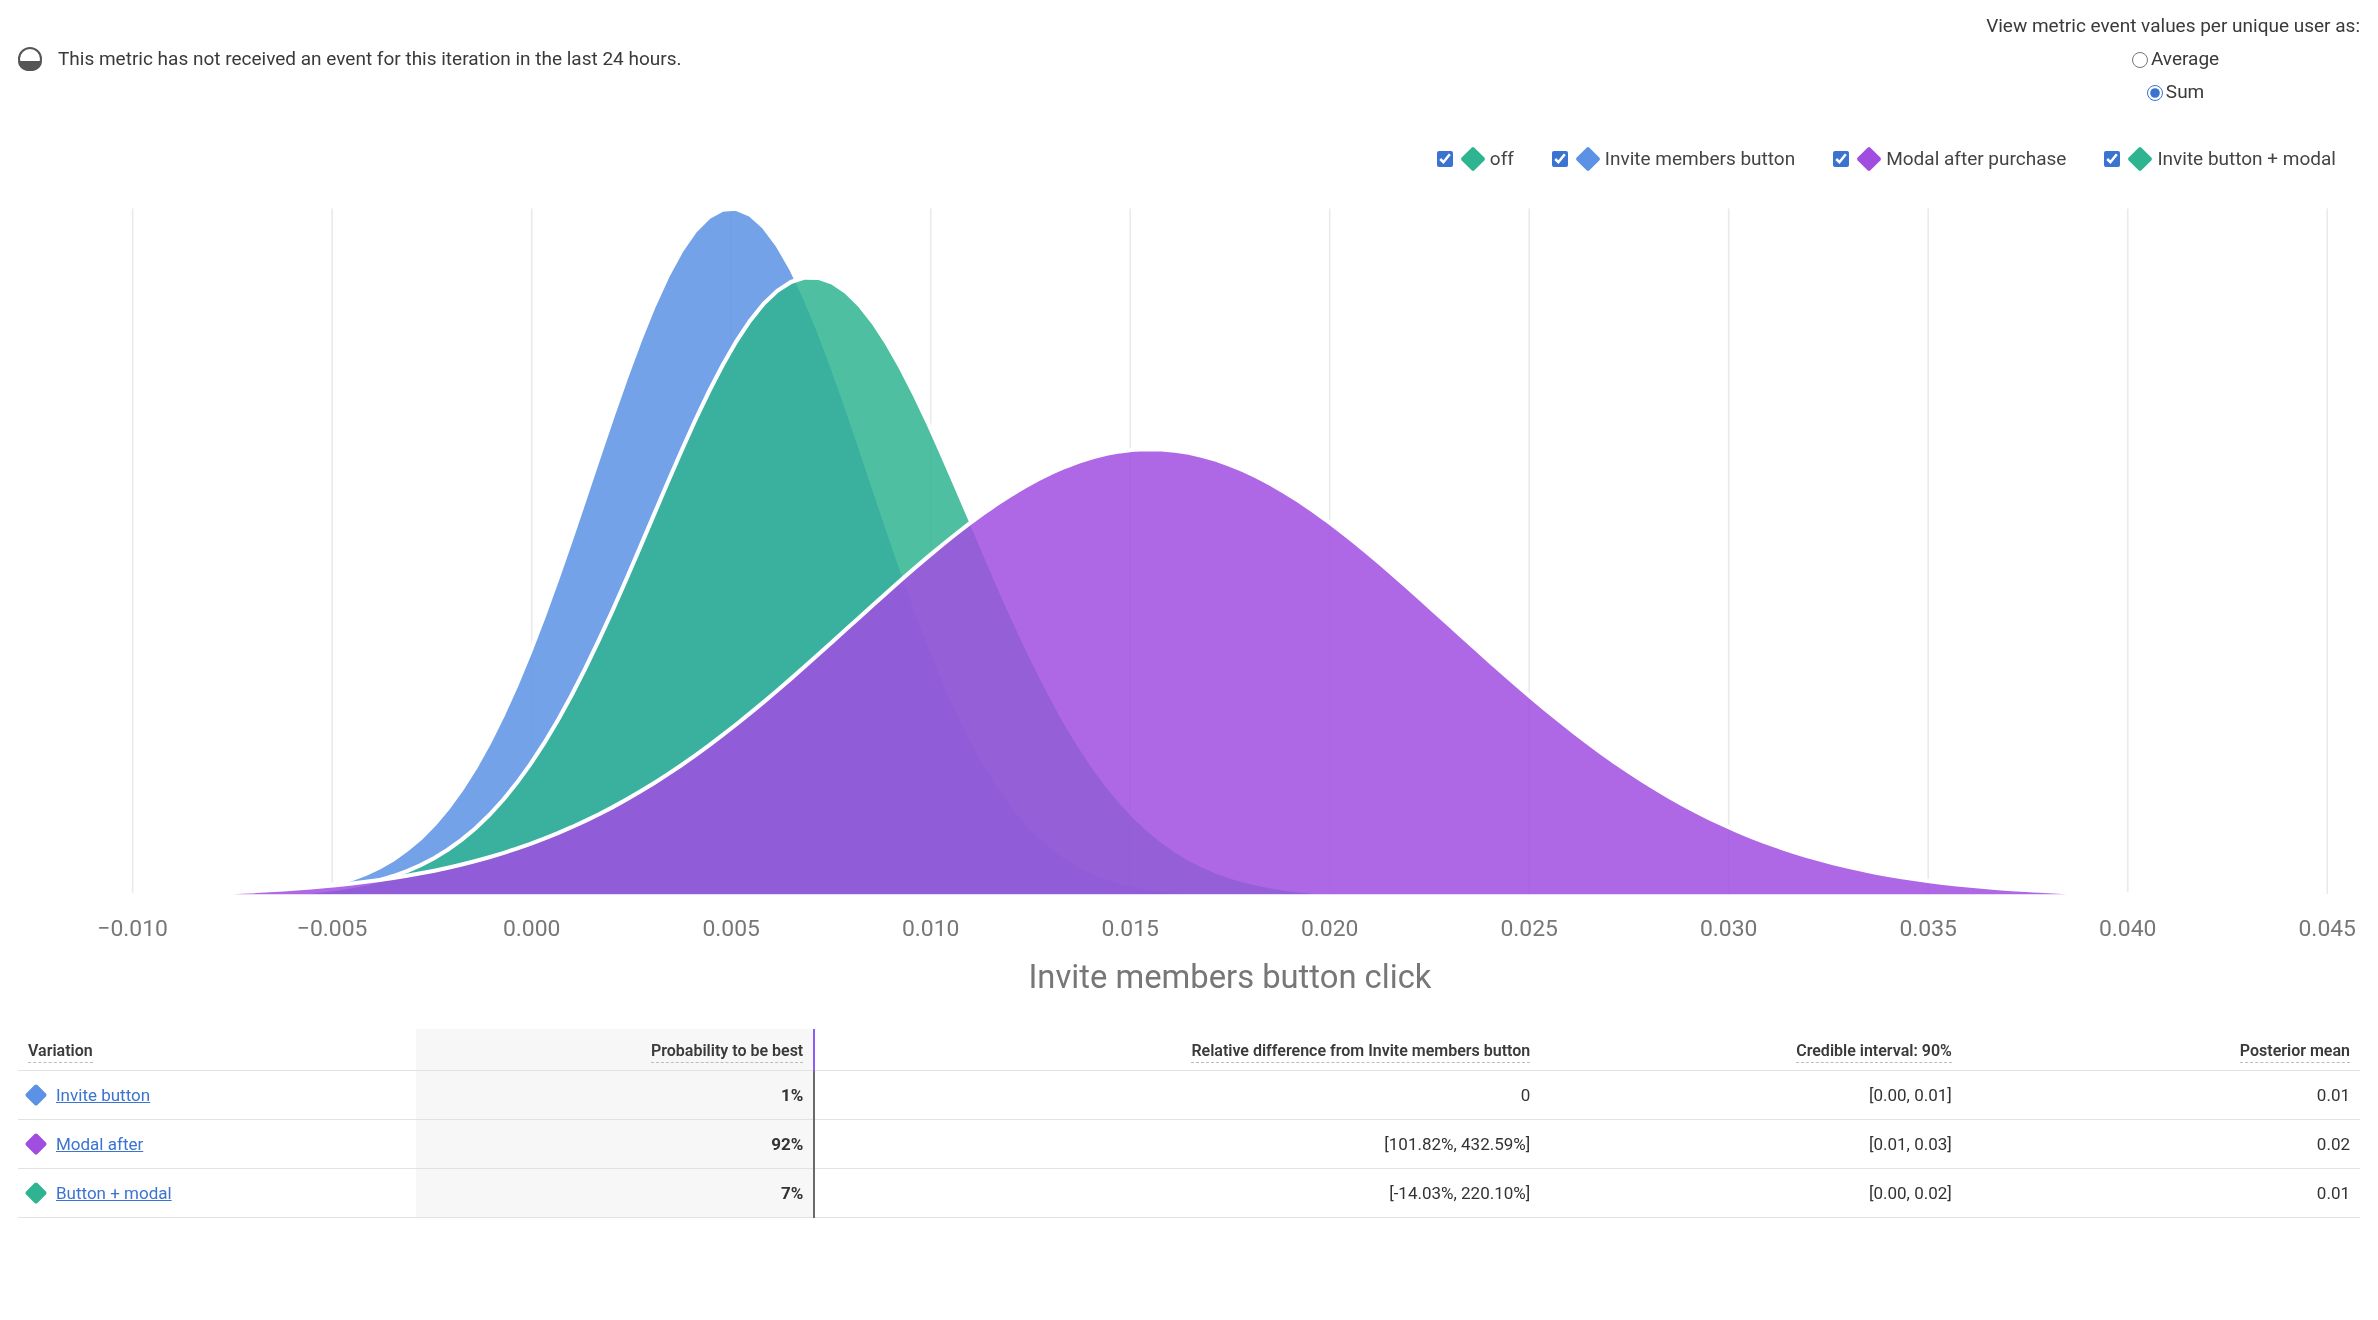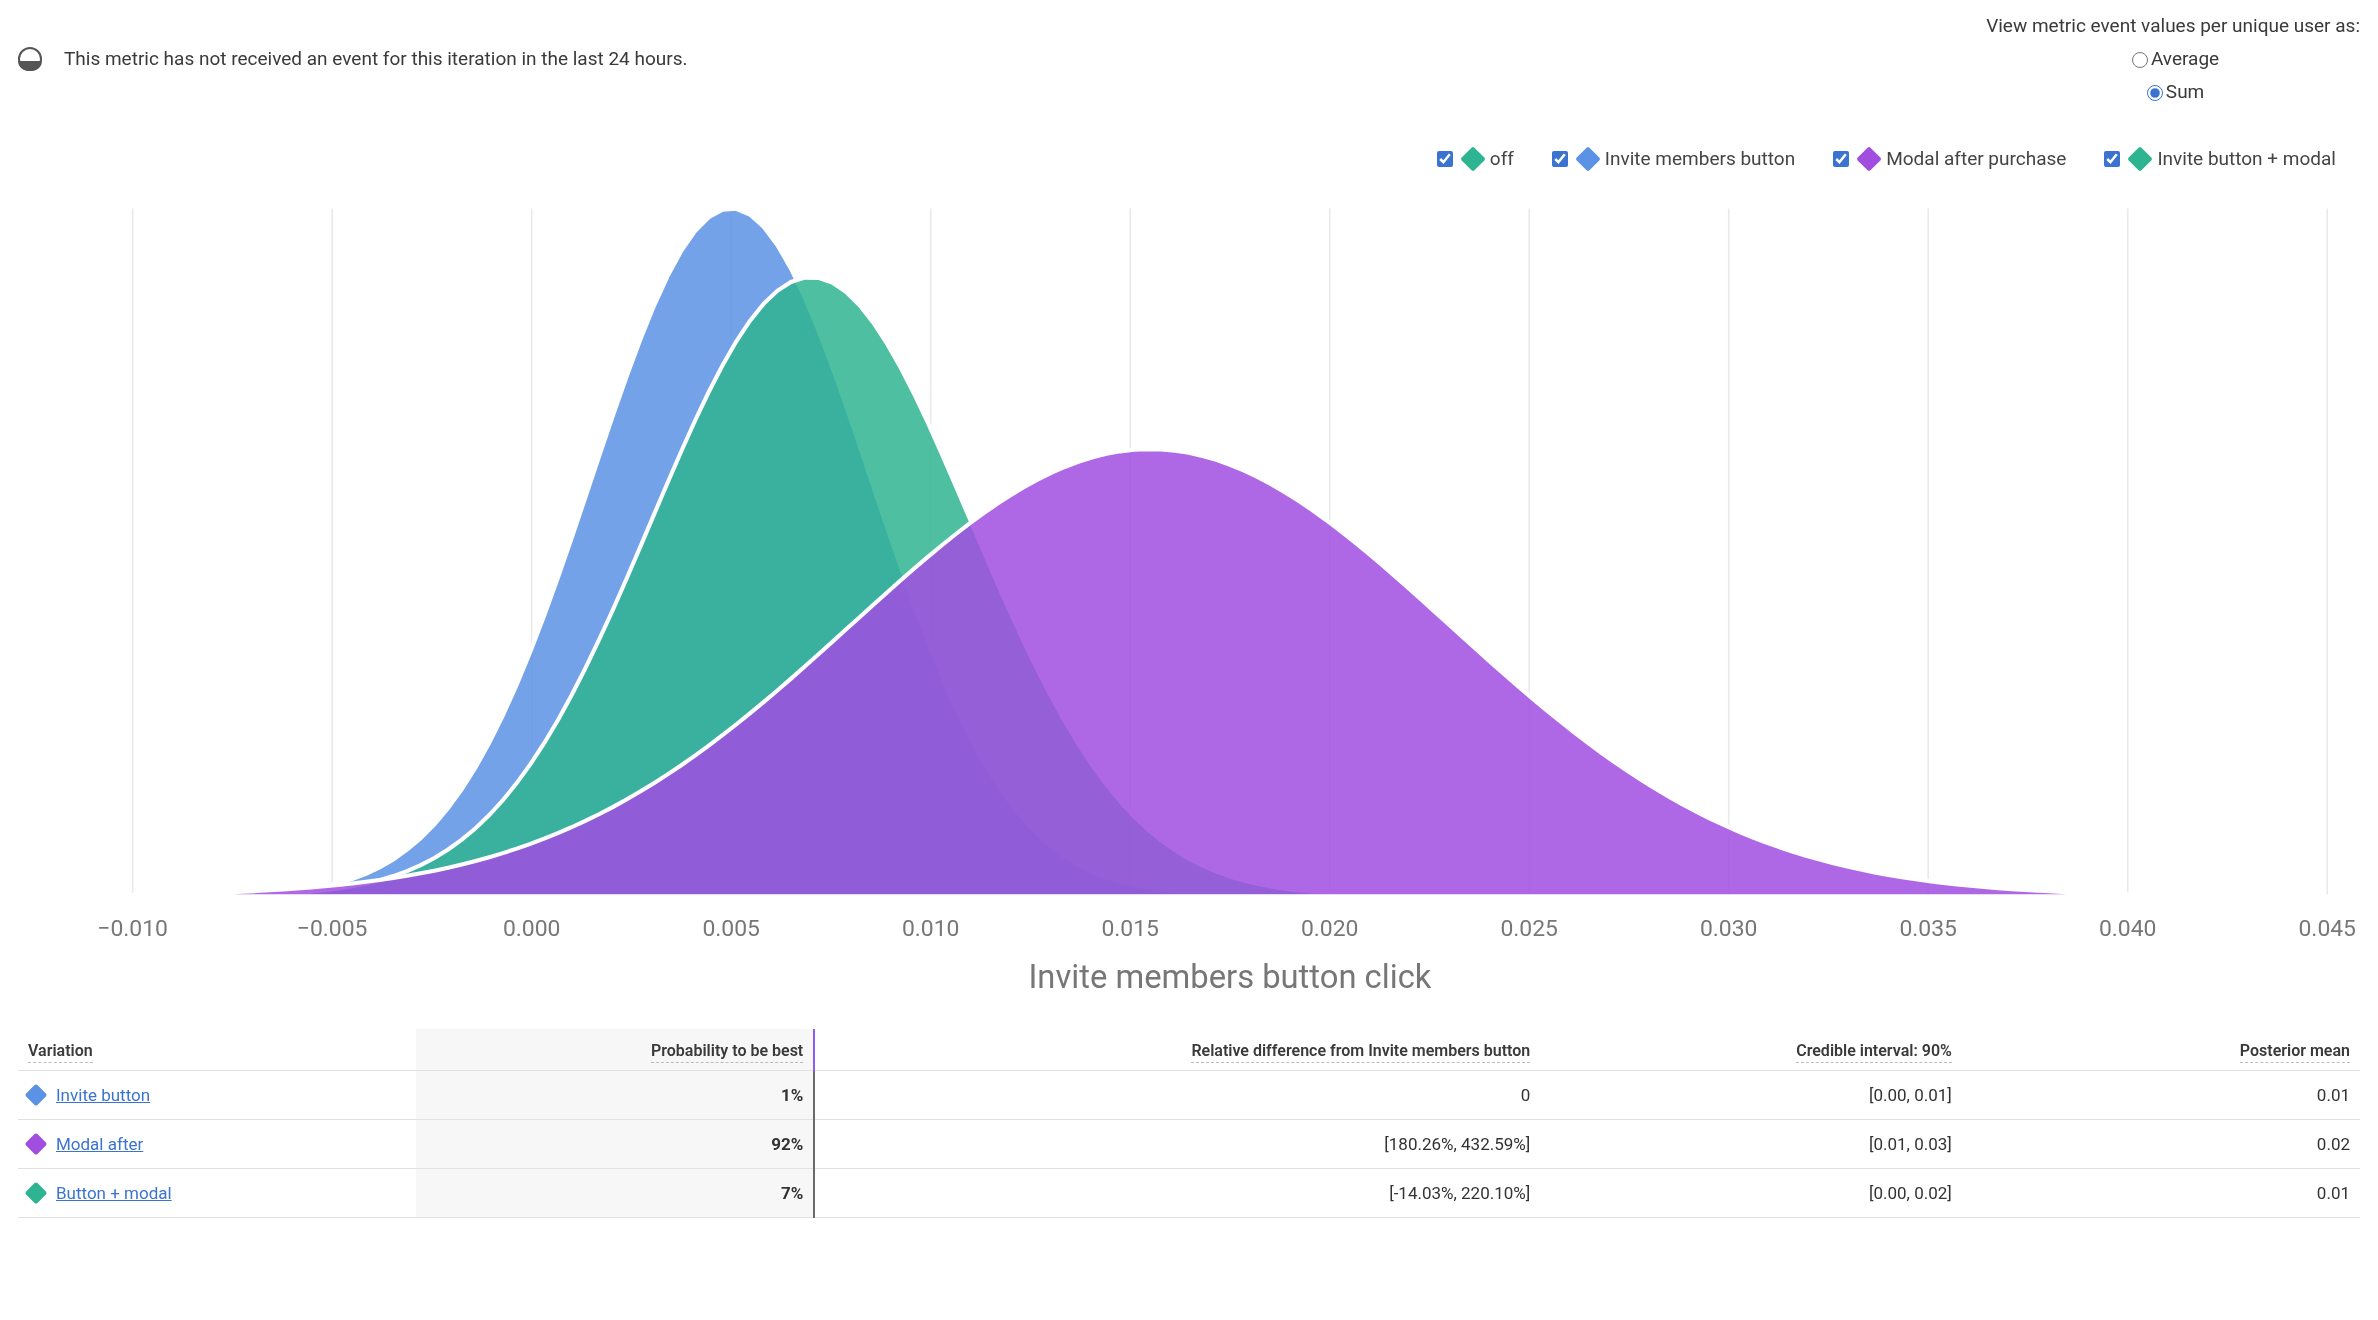--- a/index.html
+++ b/index.html
@@ -13,21 +13,21 @@
     --grid: #eaeaea;
     --border: #e2e2e2;
     --link: #3b73d1;
     --col2bg: #f7f7f7;
   }
   html,body { margin:0; padding:0; font-family: -apple-system, BlinkMacSystemFont, "Segoe UI", Roboto, Helvetica, Arial, sans-serif; font-size:19px; color:var(--text); background:#fff;}
   .page { padding: 14px 18px 30px 18px; }
 
   
   .toprow { display:flex; justify-content:space-between; align-items:center; font-size:19px; }
-  .warn { display:flex; align-items:center; gap:22px; color:#3a3a3a;justify-content:space-between;}
+  .warn { display:flex; align-items:center; gap:16px; color:#3a3a3a;justify-content:space-between;}
   .warn-icon { width:20px; height:20px; border:2px solid #555; border-radius:50%; position:relative; flex:0 0 auto;}
   .warn-icon::after { content:""; position:absolute; left:-2px; right:-2px; bottom:-2px; height:50%; background:#555; border-bottom-left-radius:12px; border-bottom-right-radius:12px;}
   .viewmode { display:flex; align-items:center; gap:10px; color:#3a3a3a;flex-direction:column;}
   .viewmode label { display:flex; align-items:center; cursor:pointer;}
   .viewmode input[type=radio]{ width:16px; height:16px; accent-color:#3b73d1;}
 
   
   .legendrow { display:flex; justify-content:flex-end; gap:34px; margin-top:44px; padding-right:24px; font-size:19px;}
   .li { display:flex; align-items:center; gap:8px; color:#444;}
   .li input[type=checkbox]{ width:16px; height:16px; accent-color:#3b73d1;}
@@ -166,21 +166,21 @@
           <td class="r">0.01</td>
         </tr>
         <tr>
           <td>
             <div class="name-cell">
               <span class="diamond-sm" style="background:#a14de0"></span>
               <a href="#">Modal after</a>
             </div>
           </td>
           <td class="r prob">92%</td>
-          <td class="r">[180.26%, 432.59%]</td>
+          <td class="r">[101.82%, 432.59%]</td>
           <td class="r">[0.01, 0.03]</td>
           <td class="r">0.02</td>
         </tr>
         <tr>
           <td>
             <div class="name-cell">
               <span class="diamond-sm" style="background:#2fb491"></span>
               <a href="#">Button + modal</a>
             </div>
           </td>

